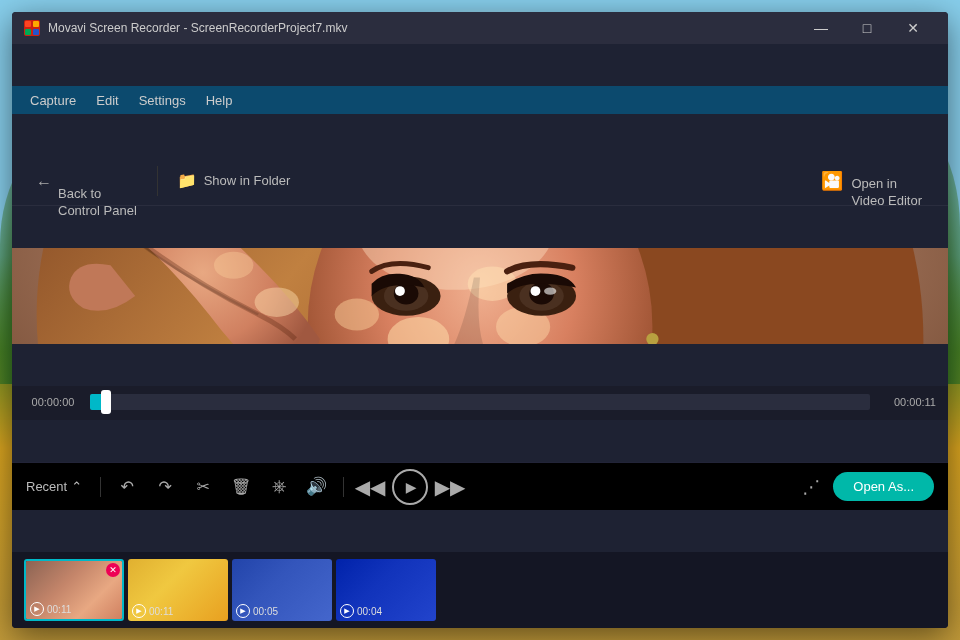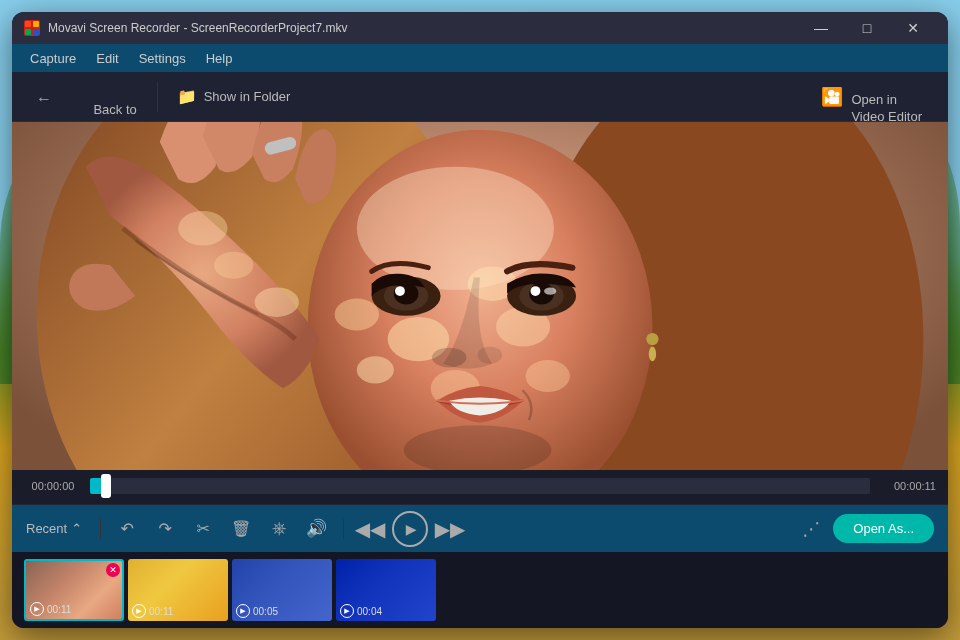--- a/index.html
+++ b/index.html
@@ -35,26 +35,27 @@
     }
 
     
     .window {
       position: absolute;
       top: 12px;
       left: 12px;
       right: 12px;
       bottom: 12px;
       background: #1e2233;
-      border-radius: 12px;
+      border-radius: 4px;
       box-shadow: 0 8px 32px rgba(0,0,0,0.5);
       display: flex;
       flex-direction: column;
       z-index: 10;
       overflow: hidden;
+      gap: 42px;
     }
 
     
     .title-bar {
       background: #2b2d3e;
       height: 32px;
       display: flex;
       align-items: center;
       padding: 0 12px;
       flex-shrink: 0;
@@ -212,21 +213,21 @@
       width: 10px;
       height: 24px;
       background: #fff;
       border-radius: 3px;
       cursor: pointer;
       transform: translateX(-50%);
     }
 
     
     .controls-bar {
-      background: #0c4a6e;
+      background: #000000;
       height: 48px;
       display: flex;
       align-items: center;
       padding: 0 14px;
       gap: 6px;
       flex-shrink: 0;
       border-top: 1px solid #222438;
     }
     .recent-btn {
       display: flex;
@@ -393,21 +394,21 @@
   <div class="menu-bar">
     <span class="menu-item">Capture</span>
     <span class="menu-item">Edit</span>
     <span class="menu-item">Settings</span>
     <span class="menu-item">Help</span>
   </div>
 
   <div class="toolbar">
     <button class="toolbar-btn">
       <span class="icon">←</span>
-      <span style="line-height:1.3;text-align:right;margin-top:44px;">
+      <span style="line-height:1.3;text-align:left;margin-top:44px;">
         <span style="white-space:pre-line;">Back to
 Control Panel</span>
       </span>
     </button>
     <div style="width:1px;height:30px;background:#333;margin:0 8px;"></div>
     <button class="toolbar-btn">
       <span class="icon">📁</span>
       <span>Show in Folder</span>
     </button>
     <div class="toolbar-spacer"></div>

